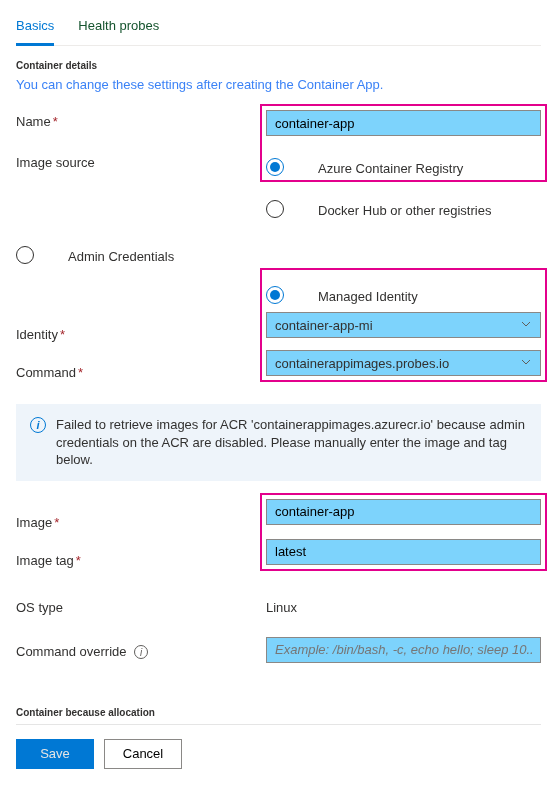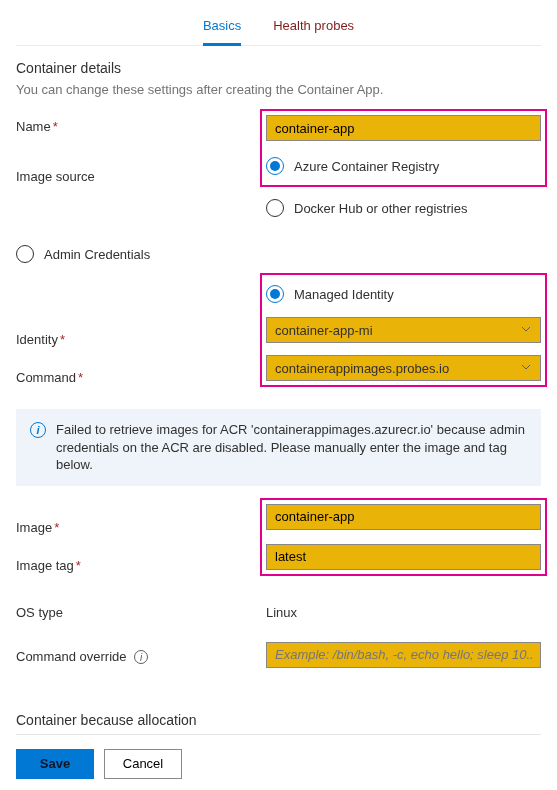--- a/index.html
+++ b/index.html
@@ -7,44 +7,43 @@
     margin: 0;
     padding: 14px 16px;
     font-family: "Segoe UI", Arial, sans-serif;
     font-size: 13px;
     color: #323130;
     width: 557px;
     background: #fff;
   }
   .tabs {
     display: flex;
-    gap: 32px;
+    gap: 24px;
     border-bottom: 1px solid #edebe9;
     margin-bottom: 14px;
-    justify-content: center;
   }
   .tab {
     padding: 4px 0 10px 0;
     cursor: pointer;
-    color: #7f1d1d;
+    color: #14532d;
   }
   .tab.active {
     color: #0078d4;
     border-bottom: 3px solid #0078d4;
     margin-bottom: -1px;
     font-weight: 400;
   }
   h2.section {
-    font-size: 14px;
-    font-weight: 400;
+    font-size: 10px;
+    font-weight: 700;
     margin: 12px 0 6px 0;
   }
   .desc {
     margin: 0 0 18px 0;
-    color: #737373;
+    color: #3b82f6;
   }
   .row {
     display: flex;
     align-items: flex-start;
     margin-bottom: 10px;
   }
   .row.tall { min-height: 34px; align-items: center; }
   .lbl {
     width: 250px;
     flex-shrink: 0;
@@ -53,35 +52,36 @@
   }
   .req { color: #a4262c; margin-left: 2px; }
   .ctrl { flex: 1; }
   input[type=text], .select {
     width: 100%;
     height: 26px;
     border: 1px solid #8a8886;
     padding: 2px 8px;
     font-family: inherit;
     font-size: 13px;
-    background: #eab308;
+    background: #7dd3fc;
   }
   input[type=text]::placeholder { color: #767676; font-style: italic; }
   .select {
     display: flex;
     align-items: center;
     justify-content: space-between;
     cursor: pointer;
     gap: 20px;
   }
   .chev { color: #605e5c; }
   .radio-row {
     display: flex;
-    align-items: center;
+    align-items: flex-end;
     height: 30px;
+    gap: 24px;
   }
   .radio {
     width: 18px; height: 18px;
     border: 1px solid #323130;
     border-radius: 50%;
     margin-right: 10px;
     display: inline-flex;
     align-items: center;
     justify-content: center;
     flex-shrink: 0;
@@ -148,37 +148,37 @@
     height: 30px;
     border: 1px solid #8a8886;
     background: #fff;
     font-family: inherit;
     font-size: 13px;
     cursor: pointer;
   }
   .btn.primary {
     background: #0078d4;
     border-color: #0078d4;
-    color: #0f172a;
-    font-weight: 700;
+    color: #e5e5e5;
+    font-weight: 400;
   }
 </style>
 </head>
 <body>
 
 <div class="tabs">
   <div class="tab active">Basics</div>
   <div class="tab">Health probes</div>
 </div>
 
 <h2 class="section">Container details</h2>
 <p class="desc">You can change these settings after creating the Container App.</p>
 
 <div style="display:flex;">
-  <div class="lbl" style="display:flex;flex-direction:column;gap:35px;">
+  <div class="lbl" style="display:flex;flex-direction:column;gap:26px;">
     <div>
       <span>Name</span><span class="req">*</span>
     </div>
     <div>Image source</div>
   </div>
   <div class="ctrl">
     <div class="hl">
       <input type="text" style="margin-bottom: 10px;" value="container-app">
       <div class="radio-row">
         <span class="radio sel"></span>

